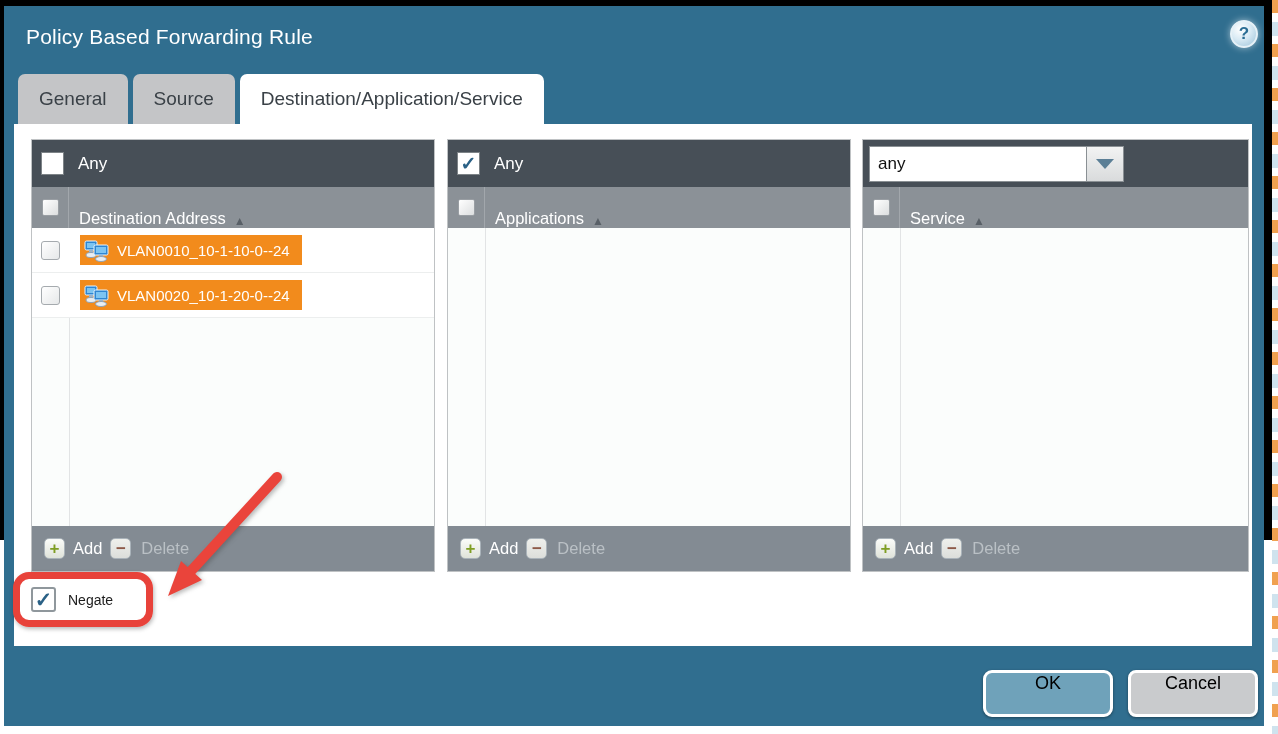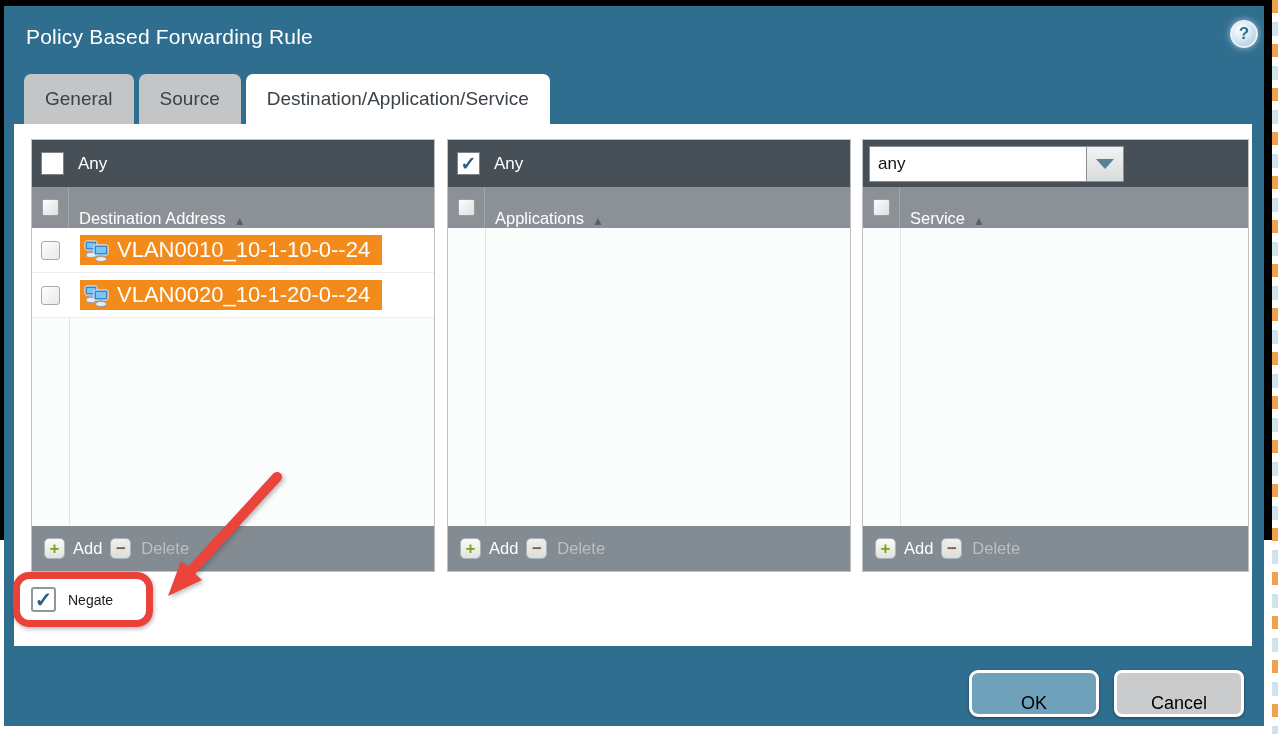--- a/index.html
+++ b/index.html
@@ -12,21 +12,21 @@
 
   .dialog { position:absolute; left:4px; top:6px; width:1260px; height:720px; background:#306e8f; }
 
   .title { position:absolute; left:22px; top:19px; font-size:21px; color:#ffffff; letter-spacing:.2px; }
   .help { position:absolute; left:1226px; top:14px; width:28px; height:28px; border-radius:50%;
     background:radial-gradient(circle at 35% 30%, #ffffff 0%, #d9eaf4 45%, #9cc3da 100%);
     border:2px solid #e6f1f7; box-shadow:0 0 7px rgba(255,255,255,.55);
     display:flex; align-items:center; justify-content:center;
     color:#2b6d94; font-weight:bold; font-size:17px; cursor:pointer; }
 
-  .tabs { position:absolute; left:20px; top:68px; display:flex; gap:5px; }
+  .tabs { position:absolute; left:14px; top:68px; display:flex; gap:5px; }
   .tab { height:50px; display:flex; align-items:center; padding:0 21px;
     background:#c4c5c7; color:#3a4147; font-size:19px; border-radius:7px 7px 0 0; cursor:pointer; }
   .tab.active { background:#ffffff; }
 
   .content { position:absolute; left:10px; top:118px; width:1238px; height:522px; background:#ffffff; }
 
   .col { position:absolute; top:133px; height:433px; border:1px solid #bfc2c4;
     display:flex; flex-direction:column; background:#fbfdfc; }
   .col1 { left:27px;  width:404px; }
   .col2 { left:443px; width:404px; }
@@ -56,43 +56,43 @@
   .sort { color:#596067; font-size:12px; margin-left:8px; }
 
   .cbody { flex:1 1 auto; position:relative; background:#fbfdfc; overflow:hidden; }
   .vline { position:absolute; left:37px; top:0; bottom:0; width:1px; background:#e2e4e5; }
   .row { height:45px; display:flex; align-items:center; border-bottom:1px solid #eceeee; background:#ffffff;
     position:relative; }
   .cbcell2 { width:37px; flex:0 0 37px; display:flex; align-items:center; justify-content:center; }
   .cb-row { width:19px; height:19px; border:1px solid #a5aaae; border-radius:3px;
     background:linear-gradient(135deg,#ffffff 0%,#e6e8e9 100%); }
   .chip { display:inline-flex; align-items:center; gap:7px; background:#f28b1c; color:#ffffff;
-    font-size:22px; height:30px; padding:0 12px 0 4px; margin-left:11px; cursor:pointer; }
+    font-size:15px; height:30px; padding:0 12px 0 4px; margin-left:11px; cursor:pointer; }
   .neticon { width:26px; height:24px; display:block; }
 
   .cfoot { height:45px; flex:0 0 45px; background:#838b93; display:flex; align-items:center;
     padding-left:12px; gap:8px; color:#ffffff; font-size:16.5px; }
   .ico { width:21px; height:21px; border-radius:5px; border:1px solid #aab3ba;
     background:linear-gradient(#fbfcf9,#dfe3da); display:flex; align-items:center; justify-content:center;
     font-weight:900; font-size:17px; line-height:1; cursor:pointer; }
   .ico.add { color:#7f9e23; }
   .ico.del { color:#8d5947; background:linear-gradient(#eff0ec,#dcdedb); }
   .add-label { cursor:pointer; }
   .del-label { color:#bac0c5; margin-left:2px; }
 
   .negate-wrap { position:absolute; left:9px; top:566px; width:140px; height:55px; z-index:40;
     border:7px solid #e8423a; border-radius:16px; box-shadow:1px 2px 4px rgba(0,0,0,.28);
     display:flex; align-items:center; gap:12px; padding-left:11px; }
   .cb-negate { width:25px; height:25px; border:2px solid #8f979c; border-radius:3px; background:#ffffff; }
   .cb-negate .checkmark { font-size:21px; }
   .negate-label { font-size:14px; color:#1c1c1c; }
 
   .btn { position:absolute; top:664px; width:130px; height:47px; border:3px solid #ffffff; border-radius:9px;
-    display:flex; align-items:flex-end; justify-content:center; font-size:18px; color:#000;
-    box-shadow:0 1px 3px rgba(0,0,0,.4); cursor:pointer; }
+    display:flex; align-items:flex-start; justify-content:center; font-size:18px; color:#000;
+    box-shadow:0 1px 3px rgba(0,0,0,.4); cursor:pointer;margin-left:14px; }
   .btn-ok { left:965px; background:#6fa2ba; }
   .btn-cancel { left:1110px; background:#c9cbcd;border-radius:8px; }
 
   .arrow-overlay { position:absolute; left:0; top:0; width:1278px; height:734px;
     pointer-events:none; z-index:50; filter:drop-shadow(2px 2px 2px rgba(60,60,60,.35)); }
 </style>
 </head>
 <body>
 
 <div class="stage">

